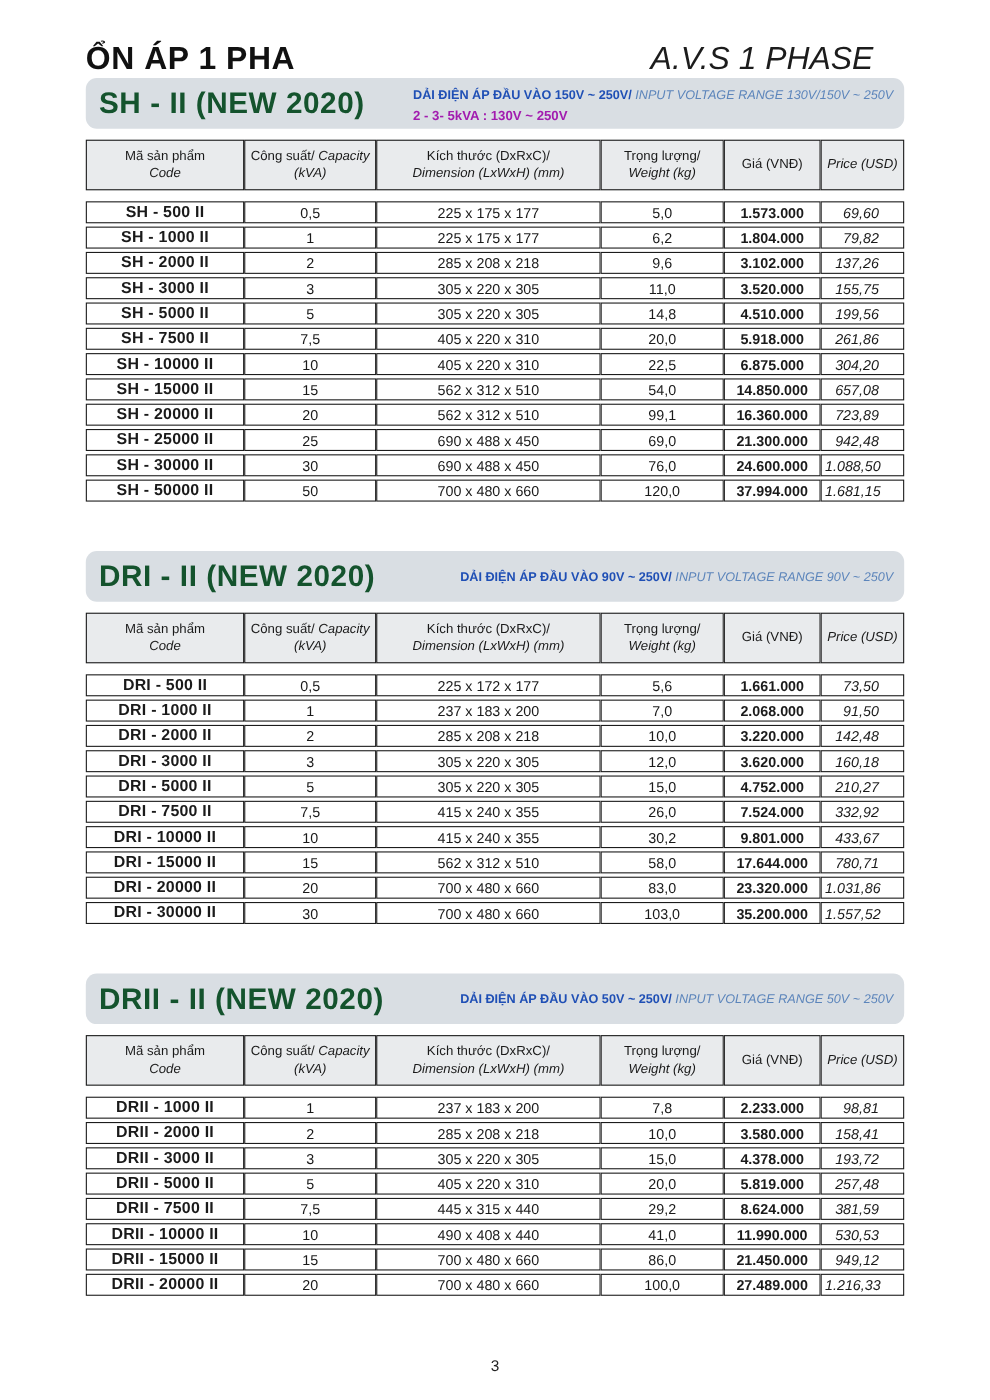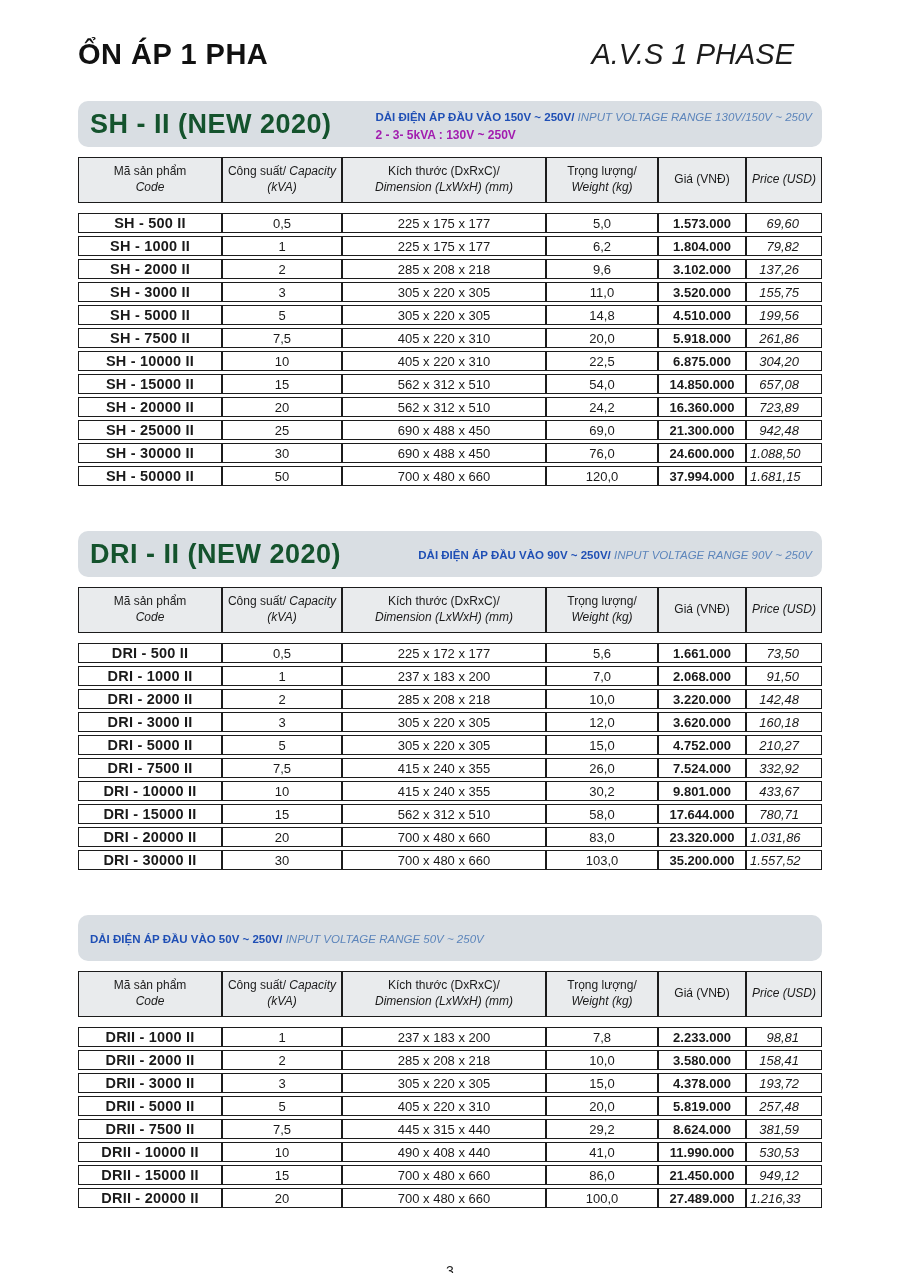--- a/index.html
+++ b/index.html
@@ -12,21 +12,20 @@
     color: #1a1a1a;
     position: relative;
   }
   .page { padding: 38px 78px 30px 78px; }
 
   
   .page-header {
     display: flex;
     justify-content: space-between;
     align-items: flex-start;
-    margin-bottom: 30px;
   }
   .title-vi {
     font-size: 29px;
     font-weight: bold;
     letter-spacing: 0.5px;
     color: #111;
   }
   .title-en {
     font-size: 29px;
     font-style: italic;
@@ -210,21 +209,21 @@
             <td class="cell-capacity">15</td>
             <td class="cell-dim">562 x 312 x 510</td>
             <td class="cell-weight">54,0</td>
             <td class="cell-vnd">14.850.000</td>
             <td class="cell-usd">657,08</td>
           </tr>
           <tr>
             <td class="cell-code">SH - 20000 II</td>
             <td class="cell-capacity">20</td>
             <td class="cell-dim">562 x 312 x 510</td>
-            <td class="cell-weight">24,2</td>
+            <td class="cell-weight">99,1</td>
             <td class="cell-vnd">16.360.000</td>
             <td class="cell-usd">723,89</td>
           </tr>
           <tr>
             <td class="cell-code">SH - 25000 II</td>
             <td class="cell-capacity">25</td>
             <td class="cell-dim">690 x 488 x 450</td>
             <td class="cell-weight">69,0</td>
             <td class="cell-vnd">21.300.000</td>
             <td class="cell-usd">942,48</td>
@@ -355,20 +354,21 @@
             <td class="cell-weight">103,0</td>
             <td class="cell-vnd">35.200.000</td>
             <td class="cell-usd">1.557,52</td>
           </tr>
         </tbody>
     </table>
   </div>
 
   <div class="section">
     <div class="section-bar">
+      <div class="section-title">DRII - II (NEW 2020)</div>
       <div class="section-sub">
         <div><span class="sub-vi">DẢI ĐIỆN ÁP ĐẦU VÀO 50V ~ 250V/</span><span class="sub-en"> INPUT VOLTAGE RANGE 50V ~ 250V</span></div>
       </div>
     </div>
     <table>
       <colgroup>
           <col class="c0">
           <col class="c1">
           <col class="c2">
           <col class="c3">

